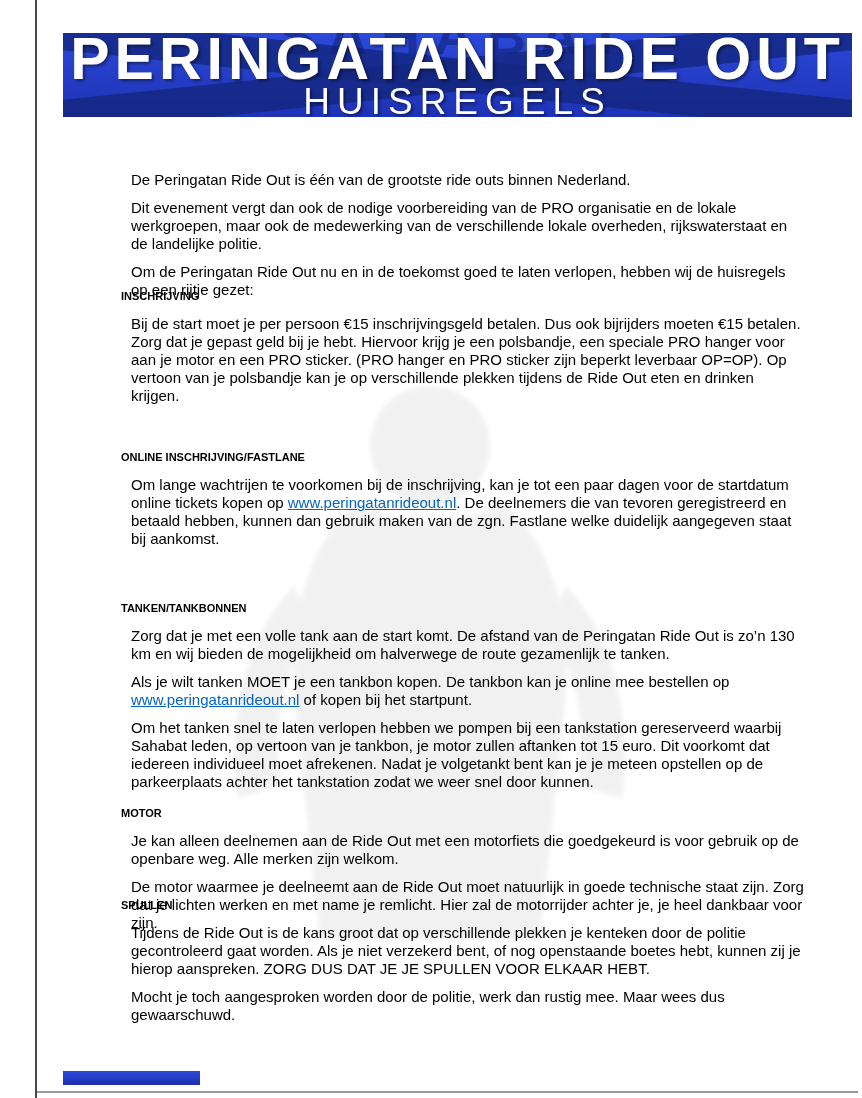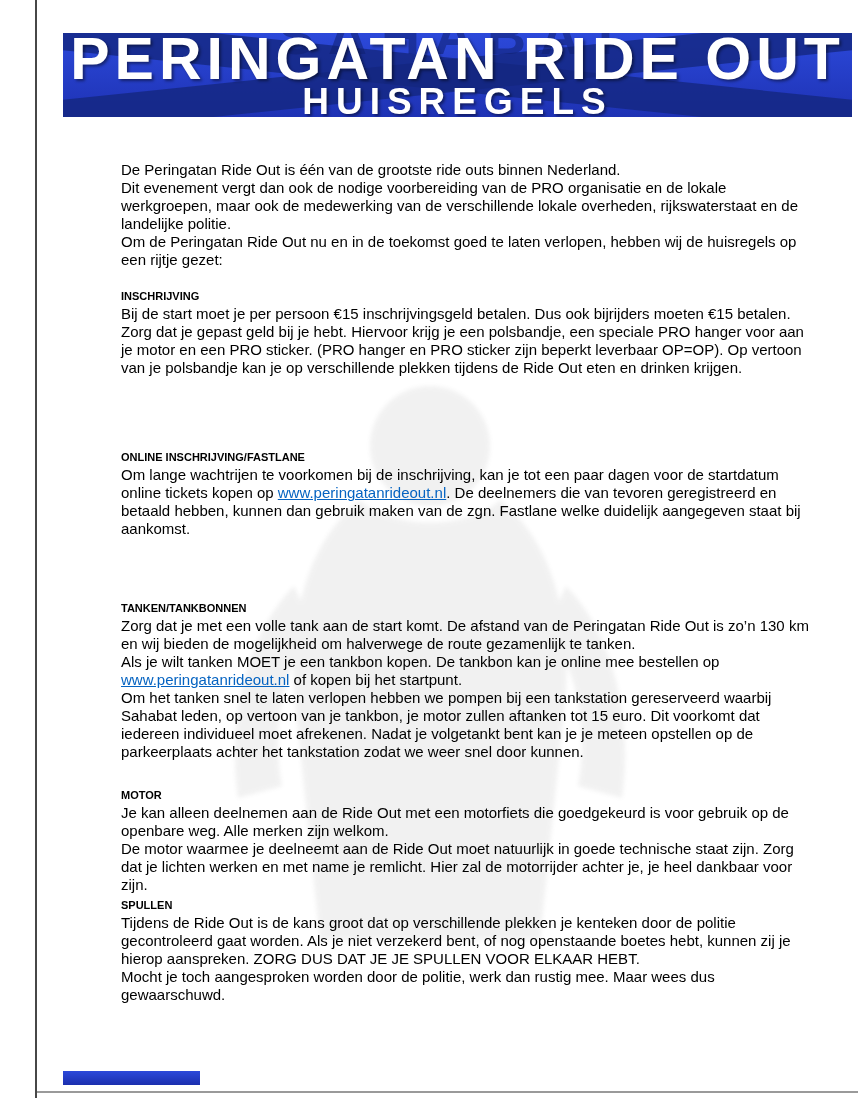--- a/index.html
+++ b/index.html
@@ -7,38 +7,38 @@
   .page{position:relative;width:862px;height:1098px;background:#ffffff;overflow:hidden;
         font-family:"Liberation Sans",sans-serif;color:#000;}
   .edge-line{position:absolute;left:35px;top:0;width:2px;height:1098px;background:#474747;}
 
   
   .banner{position:absolute;left:63px;top:33px;width:789px;height:84px;overflow:hidden;}
   .banner .bg{position:absolute;left:0;top:0;width:100%;height:100%;}
   .banner-title{position:absolute;top:1px;left:0;width:100%;text-align:center;font-weight:bold;
         font-size:59px;line-height:50px;letter-spacing:5px;color:#fff;white-space:nowrap;
         text-shadow:2px 2px 3px rgba(0,0,0,0.45);}
-  .banner-subtitle{position:absolute;top:49px;left:0;width:100%;text-align:center;font-weight:bold;
+  .banner-subtitle{position:absolute;top:49px;left:0;width:100%;text-align:center;font-weight:normal;
         font-size:37px;line-height:40px;letter-spacing:7px;color:#fff;white-space:nowrap;
         text-shadow:2px 2px 3px rgba(0,0,0,0.45);}
 
   
   .watermark{position:absolute;left:170px;top:340px;width:520px;height:620px;opacity:0.09;
         filter:blur(2px);pointer-events:none;z-index:0;}
 
   
   .sec{position:absolute;left:121px;width:695px;font-size:15px;line-height:18px;z-index:1;}
-  .sec p{margin:0;}
+  .sec p{margin:10px;}
   .sec h3{margin:0;font-size:11px;line-height:18px;font-weight:bold;}
   .intro{top:161px;}
   .gap{margin-top:15px;}
   .s1{top:287px;}
   .s2{top:448px;}
   .s3{top:599px;}
-  .s4{top:786px;}
+  .s4{top:804px;}
   .s5{top:896px;}
   a.link{color:#0563c1;text-decoration:underline;}
 
   
   .footer-bar{position:absolute;left:63px;top:1071px;width:137px;height:14px;
         background:linear-gradient(180deg,#2c49da,#1b2fae);}
   .bottom-line{position:absolute;left:37px;top:1091px;width:821px;height:2px;background:#9a9a9a;}
 </style>
 </head>
 <body>

